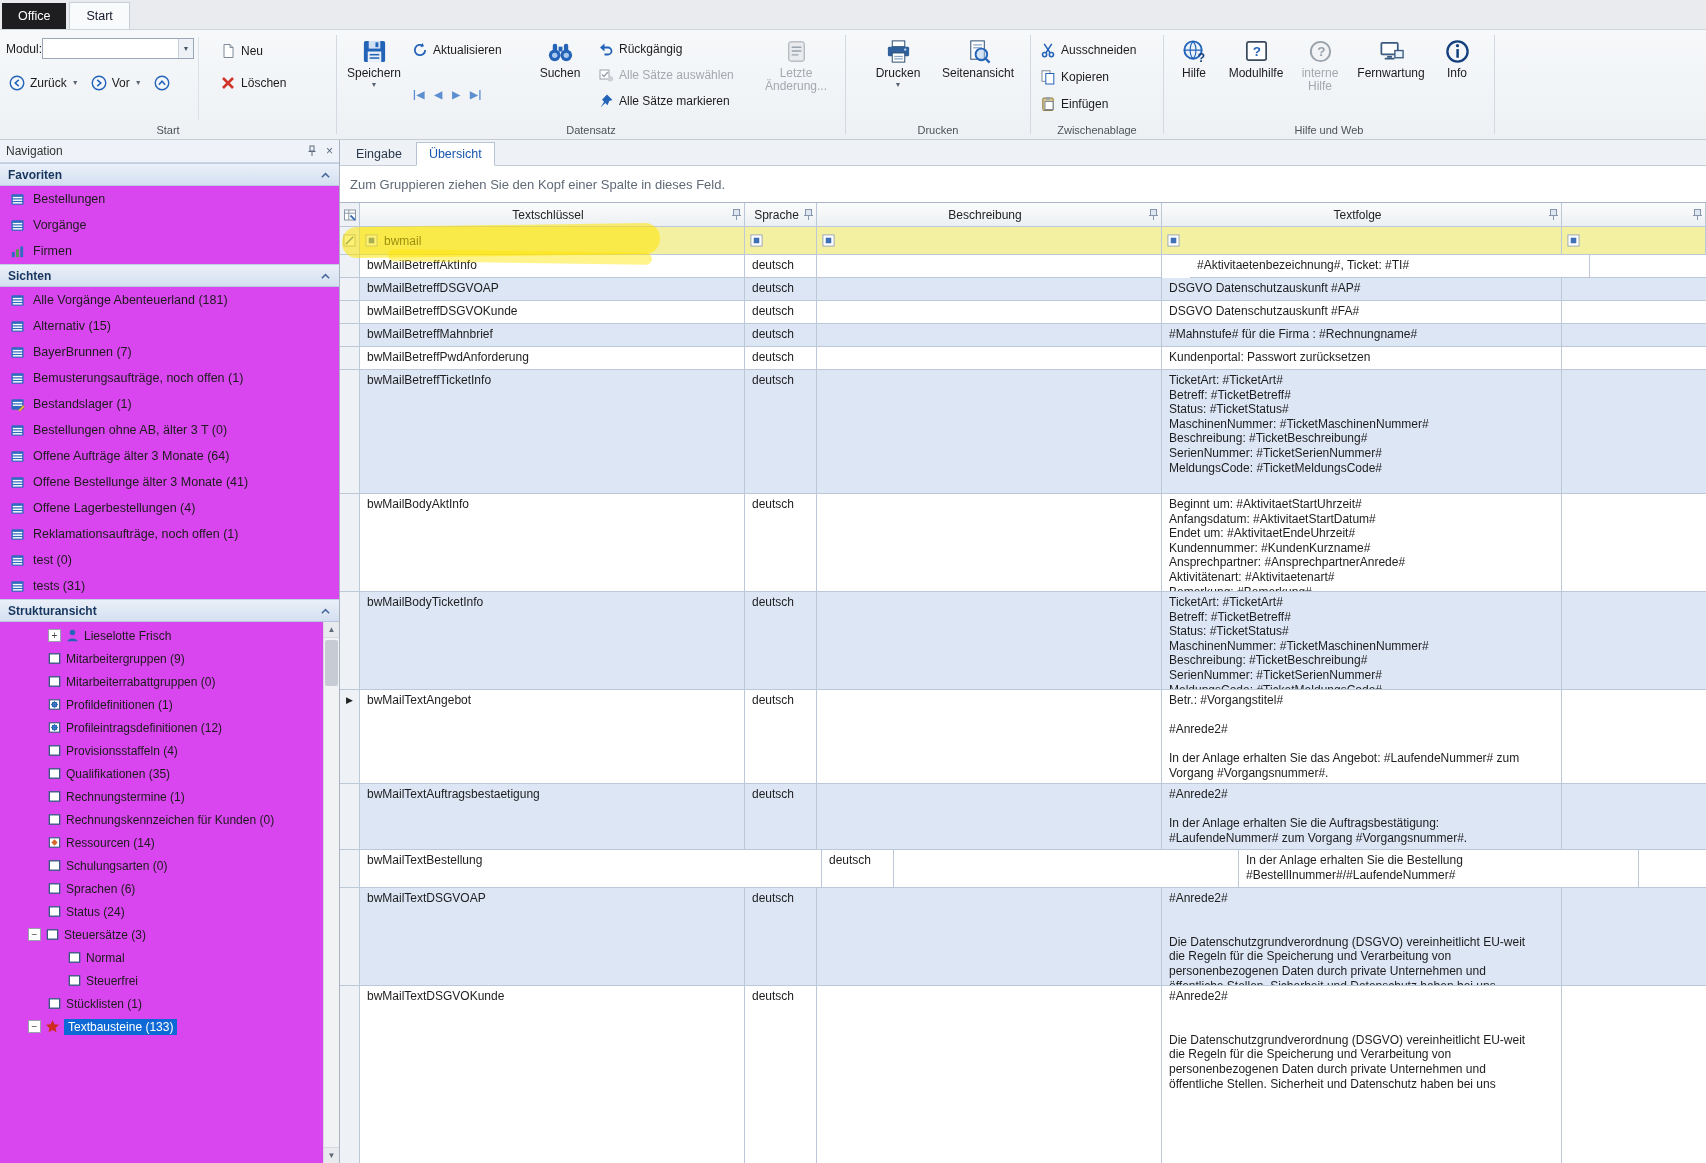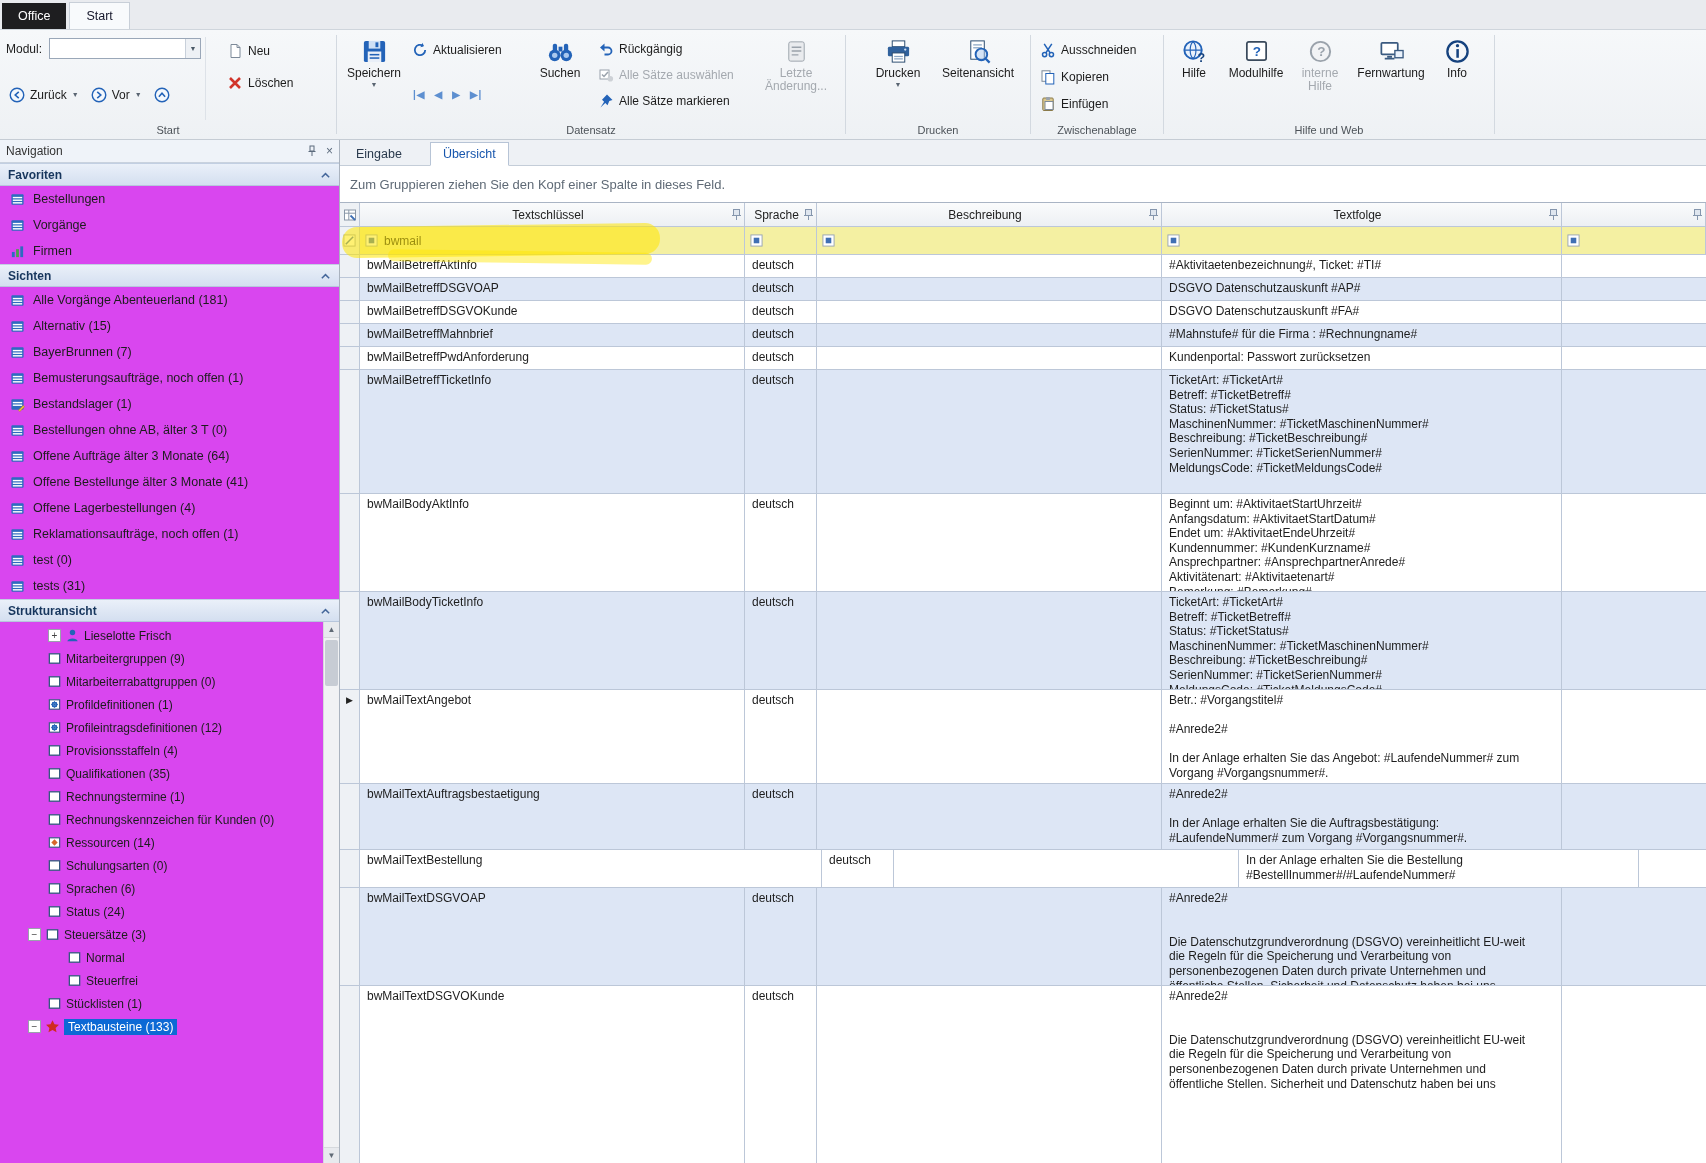--- a/index.html
+++ b/index.html
@@ -21,21 +21,21 @@
   .rsep{width:1px;background:#d3d9e0;margin:5px 0;flex:0 0 auto}
   .bigbtn{width:66px;min-height:78px;display:flex;flex-direction:column;align-items:center;gap:2px;padding:5px 1px 0;font-size:12px;text-align:center;border-radius:3px;cursor:default}
   .bigbtn .blabel{line-height:13px}
   .smbtn{display:flex;align-items:center;gap:5px;font-size:12px;height:23px;padding:0 5px;border-radius:2px;white-space:nowrap;cursor:default}
   .disabled,.disabled .blabel{color:#a4a9af}
   .icn{display:inline-flex;width:16px;height:16px;flex:0 0 auto}
   .icn svg{width:100%;height:100%}
   .icn.lg{width:27px;height:27px}
   .caret{font-size:7px;color:#5a6572;line-height:6px}
   .rlbl{font-size:12px}
-  .modul-row{display:flex;align-items:center;gap:7px;margin:5px 2px 24px}
+  .modul-row{display:flex;align-items:center;gap:0;margin:5px 2px 12px}
   .combo{width:152px;height:21px;background:#fff;border:1px solid #9aa7b8;display:flex;justify-content:flex-end}
   .combo-btn{width:15px;display:flex;align-items:center;justify-content:center;font-size:7px;color:#4a5866;border-left:1px solid #c8d0da;background:#eef1f5}
   .navbtn-row{display:flex;align-items:center;gap:2px}
   .start-right{display:flex;flex-direction:column;gap:9px;margin-left:10px;padding-top:6px}
   .vline{width:1px;background:#dde2e8;align-self:stretch;margin:4px 6px 4px 2px}
   .dz-mid{display:flex;flex-direction:column;gap:28px;padding-top:5px;width:120px}
   .vcr{display:flex;gap:9px;color:#5d8fd0;font-size:10px;font-weight:bold;padding-left:6px;letter-spacing:1px}
   .vcrbtn{cursor:default}
   .dz-col{display:flex;flex-direction:column;gap:3px;padding-top:4px;width:168px}
   .zw-col{display:flex;flex-direction:column;gap:4px;padding-top:5px}
@@ -57,21 +57,21 @@
   .expander{width:13px;height:13px;border:1px solid #9aa2ac;background:#fff;display:inline-flex;align-items:center;justify-content:center;font-size:10px;line-height:10px;color:#444;flex:0 0 auto}
   .exp-sp{width:15px;flex:0 0 auto}
   .tree-label.selected{background:#0c69d5;color:#fff;padding:1px 4px}
   .vscroll{position:absolute;right:0;top:0;bottom:0;width:16px;background:#f1f2f4;border-left:1px solid #d6d9dd}
   .vs-btn{height:16px;display:flex;align-items:center;justify-content:center;font-size:8px;color:#606a76;background:#e8eaee;border-bottom:1px solid #d6d9dd}
   .vs-btn.bottom{position:absolute;bottom:0;left:0;right:0;border-top:1px solid #d6d9dd;border-bottom:none}
   .vs-thumb{position:absolute;left:1px;right:1px;top:18px;height:46px;background:#c7ccd4;border-radius:2px}
 
   
   .main{flex:1;min-width:0;position:relative;display:flex;flex-direction:column;background:#fff}
-  .main-tabs{height:26px;display:flex;align-items:flex-end;background:#eef1f5;border-bottom:1px solid #c4cdd8;padding-left:4px;gap:16px}
+  .main-tabs{height:26px;display:flex;align-items:flex-end;background:#eef1f5;border-bottom:1px solid #c4cdd8;padding-left:4px;gap:2px}
   .mtab{font-size:12.5px;padding:4px 12px;color:#2a3a4d;cursor:default}
   .mtab.active{background:#fff;border:1px solid #b7c4d6;border-bottom:1px solid #fff;color:#1756ad;margin-bottom:-1px}
   .hint{height:36px;display:flex;align-items:center;padding:0 10px;font-size:13px;color:#5f6a76;background:#fff}
 
   .grid{flex:1;overflow:hidden;border-top:1px solid #a9b4c4}
   .grow{display:flex;background:#fff}
   .gcell{border-right:1px solid #bcc7d8;border-bottom:1px solid #bcc7d8;overflow:hidden;font-size:12px;flex:0 0 auto}
   .ghead{height:24px;background:linear-gradient(#fafbfc,#eceff3)}
   .ghcell{display:flex;align-items:center;position:relative;padding:0 14px 0 6px;color:#222}
   .ghlabel{flex:1;text-align:center;font-size:12px}
@@ -886,21 +886,21 @@
                 </svg>
               </span>
               <span class="fval"></span>
             </div>
           </div>
           <div class="grow drow" style="height: 23px;">
             <div class="gcell gind" style="width: 20px;"></div>
             <div class="gcell dcell" style="width: 385px;">bwMailBetreffAktInfo</div>
             <div class="gcell dcell" style="width: 72px;">deutsch</div>
             <div class="gcell dcell" style="width: 345px;"></div>
-            <div class="gcell dcell" style="width: 400px;">#Aktivitaetenbezeichnung#, Ticket: #TI#</div>
+            <div class="gcell dcell" style="width: 400px; margin-left: 28px;">#Aktivitaetenbezeichnung#, Ticket: #TI#</div>
             <div class="gcell dcell trailcell" style="width: 144px;"></div>
           </div>
           <div class="grow drow alt" style="height: 23px;">
             <div class="gcell gind" style="width: 20px;"></div>
             <div class="gcell dcell" style="width: 385px;">bwMailBetreffDSGVOAP</div>
             <div class="gcell dcell" style="width: 72px;">deutsch</div>
             <div class="gcell dcell" style="width: 345px;"></div>
             <div class="gcell dcell" style="width: 400px;">DSGVO Datenschutzauskunft #AP#</div>
             <div class="gcell dcell trailcell" style="width: 144px;"></div>
           </div>

